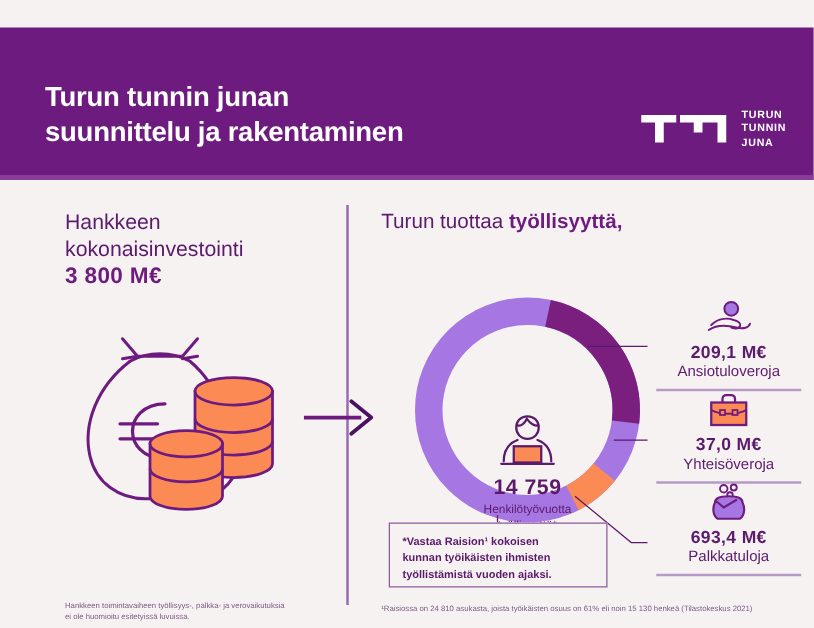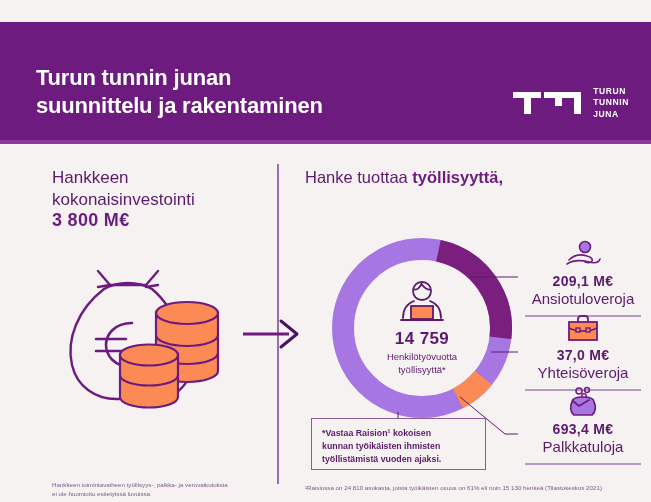--- a/index.html
+++ b/index.html
@@ -58,35 +58,35 @@
     position:absolute;left:305px;top:145px;width:290px;
     font-size:16.5px;line-height:1.32;color:#5B1A6B;
   }
   .right-heading b{color:#6E1B7F;font-weight:bold;}
 
   
   .donut-wrap{position:absolute;left:322px;top:206px;width:200px;height:200px;}
   .donut-svg{display:block;width:200px;height:200px;}
   .donut-center{
     position:absolute;left:0;top:0;width:200px;height:200px;
-    display:flex;flex-direction:column;align-items:center;justify-content:center;
+    display:flex;flex-direction:column;align-items:center;justify-content:flex-end;
     pointer-events:none;
   }
   .person-icon{width:58px;height:48px;margin-bottom:2px;}
   .donut-number{font-size:17px;font-weight:bold;color:#5B1A6B;letter-spacing:0.4px;line-height:1.2;}
   .donut-caption{
     font-size:9.5px;color:#5B1A6B;line-height:1.35;text-align:center;margin-top:2px;
     white-space:pre-line;
   }
 
   
   .stat{position:absolute;width:130px;text-align:center;}
   .stat-icon{height:34px;display:flex;align-items:flex-end;justify-content:center;margin-bottom:3px;}
   .stat-value{font-size:14px;font-weight:bold;color:#5B1A6B;letter-spacing:0.3px;line-height:1.15;}
-  .stat-label{font-size:15px;color:#5B1A6B;margin-top:1px;line-height:1.2;}
+  .stat-label{font-size:12px;color:#5B1A6B;margin-top:1px;line-height:1.2;}
   .stat-rule{width:116px;height:1.5px;background:#B79BC6;margin:7px auto 0;}
   #stat-0{left:518px;top:214px;}
   #stat-1{left:518px;top:288px;}
   #stat-2{left:518px;top:362px;}
 
   
   .connectors{position:absolute;left:0;top:0;width:651px;height:502px;pointer-events:none;}
 
   
   .callout{
@@ -159,21 +159,21 @@
   </svg>
 
   <div class="divider"></div>
 
   <svg class="arrow" viewBox="0 0 62 34">
     <path d="M0 17 H46" stroke="#6E1B7F" stroke-width="3"></path>
     <path d="M38 4 L54 17 L38 30" fill="none" stroke="#4B1263" stroke-width="3" stroke-linecap="round" stroke-linejoin="round"></path>
   </svg>
 
   <div class="right-heading">
-    <span>Hanke tuottaa </span><b>työllisyyttä,</b><br>
+    <span>Turun tuottaa </span><b>työllisyyttä,</b><br>
   </div>
 
   <div class="donut-wrap">
     <svg class="donut-svg" viewBox="0 0 200 200">
 
       <circle cx="100" cy="100" r="79" fill="none" stroke="#A677E3" stroke-width="22"></circle>
 
       <circle cx="100" cy="100" r="79" fill="none" stroke="#7A1F7E" stroke-width="22" stroke-dasharray="117 380" stroke-dashoffset="0" transform="rotate(-78 100 100)"></circle>
 
       <circle cx="100" cy="100" r="79" fill="none" stroke="#FB8A54" stroke-width="22" stroke-dasharray="33 480" stroke-dashoffset="0" transform="rotate(39 100 100)"></circle>

